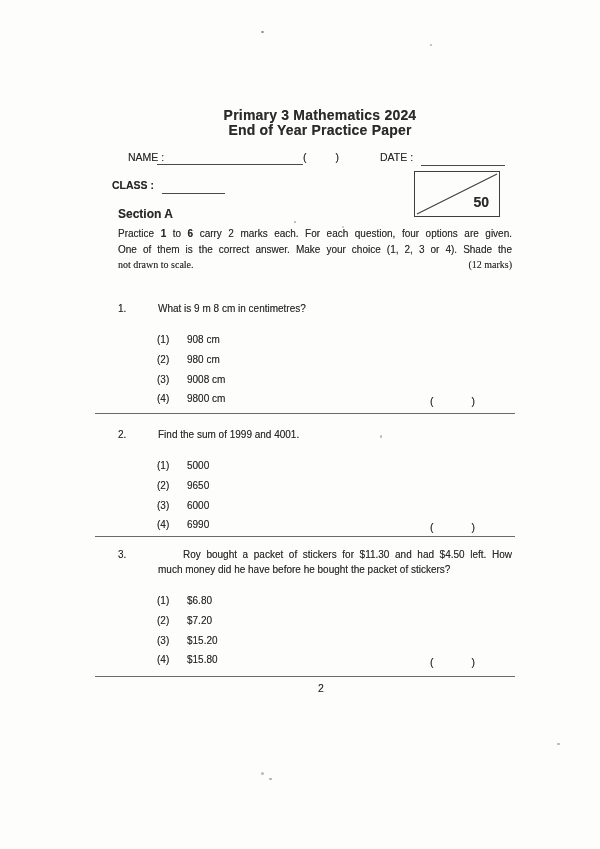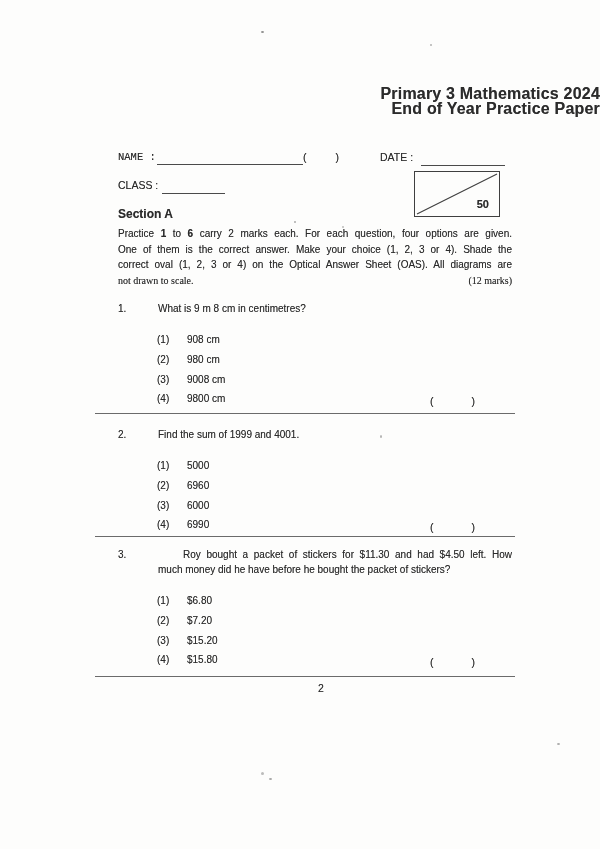--- a/index.html
+++ b/index.html
@@ -8,37 +8,37 @@
     width:600px;height:849px;
     background:#fdfdfc;
     font-family:"Liberation Sans", sans-serif;
     color:#2b2b2b;
     overflow:hidden;
     text-shadow:0 0 0.5px rgba(60,60,60,.55);
   }
   .abs{position:absolute;}
 
   
-  .title{top:87px;left:40px;right:0;text-align:right;font-weight:bold;font-size:16px;line-height:14.5px;letter-spacing:.2px;}
+  .title{top:108px;left:40px;right:0;text-align:center;font-weight:bold;font-size:14px;line-height:14.5px;letter-spacing:.2px;}
 
   
   .lbl{font-size:10.5px;line-height:13px;}
   .fill-line{display:inline-block;border-bottom:1.4px solid #4a4a4a;height:13px;}
-  .name-label{left:118px;top:151px;font-family:Liberation Mono, monospace;}
+  .name-label{left:128px;top:151px;}
   .name-line{left:157px;top:151px;width:146px;}
   .name-paren{left:303px;top:151px;width:36px;display:flex;justify-content:space-between;font-size:10.5px;}
   .date-label{left:380px;top:151px;}
   .date-line{left:421px;top:152px;width:84px;}
-  .class-label{left:118px;top:179px;}
+  .class-label{left:112px;top:179px;font-weight:bold;}
   .class-line{left:162px;top:180px;width:63px;}
 
   
   .score-box{left:414px;top:171px;width:84px;height:44px;border:1.5px solid #3f3f3f;}
   .score-box svg{position:absolute;left:0;top:0;}
-  .score-value{position:absolute;right:10px;bottom:6px;font-size:11px;font-weight:bold;}
+  .score-value{position:absolute;right:10px;bottom:6px;font-size:14px;font-weight:bold;}
 
   
   .section-heading{left:118px;top:207px;font-size:12px;font-weight:bold;text-underline-offset:2px;}
   .instructions{left:118px;top:226px;width:394px;font-size:10px;line-height:15.5px;}
   .ins-line.just{text-align:justify;text-align-last:justify;}
   .ins-last{display:flex;justify-content:space-between;font-family:Liberation Serif, serif;}
   .instructions b{font-weight:bold;}
 
   
   .question{left:0;right:0;font-size:10px;line-height:15px;}
@@ -95,21 +95,20 @@
     <svg width="84" height="44">
       <line x1="2" y1="42" x2="82" y2="2" stroke="#3f3f3f" stroke-width="1.2"></line>
     </svg>
     <span class="score-value">50</span>
   </div>
 
   <div class="abs section-heading">Section A</div>
   <div class="abs instructions">
     <div class="ins-line just"><span>Practice </span><b>1</b><span> to </span><b>6</b><span> carry 2 marks each. For each question, four options are given.</span></div>
     <div class="ins-line just">One of them is the correct answer. Make your choice (1, 2, 3 or 4). Shade the</div>
-    <div class="ins-line just">correct oval (1, 2, 3 or 4) on the Optical Answer Sheet (OAS). All diagrams are</div>
     <div class="ins-line ins-last">
       <span>not drawn to scale.</span>
       <span>(12 marks)</span>
     </div>
   </div>
 
   <div class="abs question q1">
     <span class="q-num">1.</span>
     <div class="q-text">
       <div class="q-line">What is 9 m 8 cm in centimetres?</div>
@@ -146,21 +145,21 @@
       <div class="q-line">Find the sum of 1999 and 4001.</div>
       <div class="q-line"></div>
     </div>
     <div class="options">
       <div class="option">
           <span class="opt-label">(1)</span>
           <span class="opt-text">5000</span>
         </div>
       <div class="option">
           <span class="opt-label">(2)</span>
-          <span class="opt-text">6960</span>
+          <span class="opt-text">9650</span>
         </div>
       <div class="option">
           <span class="opt-label">(3)</span>
           <span class="opt-text">6000</span>
         </div>
       <div class="option">
           <span class="opt-label">(4)</span>
           <span class="opt-text">6990</span>
         </div>
       <div class="answer-bracket">

